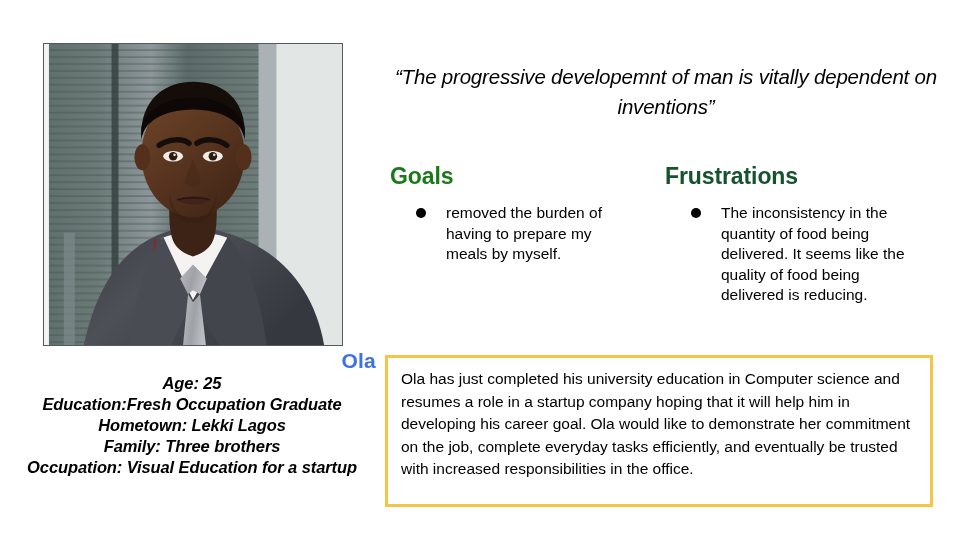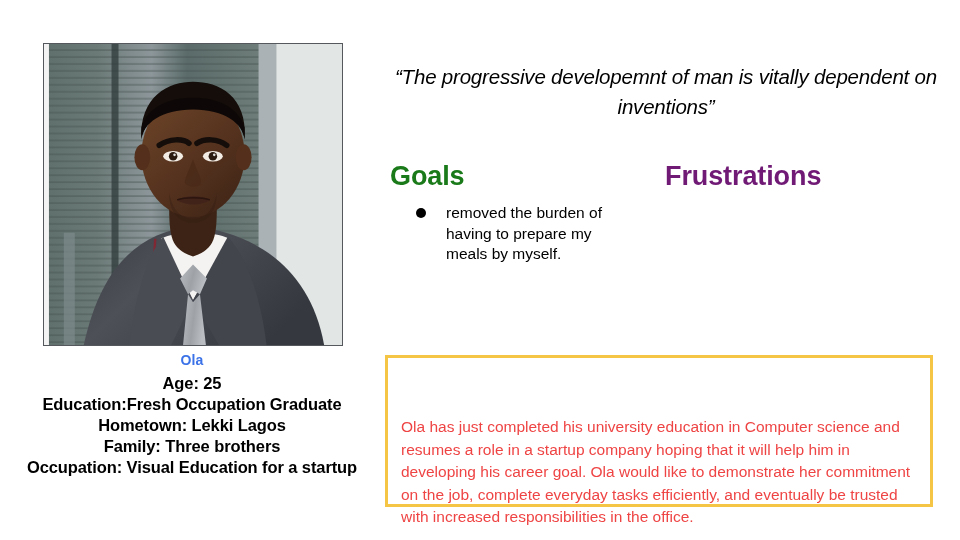--- a/index.html
+++ b/index.html
@@ -40,30 +40,32 @@
   .photo-svg { display: block; width: 100%; height: 100%; }
 
   .profile-info {
     position: absolute;
     left: 8px;
     top: 348px;
     width: 368px;
     text-align: center;
   }
   .profile-name {
-    font-size: 14px;
+    font-size: 21px;
     font-weight: bold;
     line-height: 25px;
     letter-spacing: 0.2px;
+    text-align: right;
   }
   .profile-line {
     font-size: 16.5px;
     font-weight: bold;
     line-height: 21px;
     letter-spacing: -0.1px;
+    font-style: italic;
   }
 
   
   .right-col {
     position: absolute;
     left: 380px;
     top: 0;
     width: 580px;
     height: 392px;
   }
@@ -95,28 +97,28 @@
     width: 260px;
   }
   .col-frustrations {
     position: absolute;
     left: 285px;
     top: 0;
     width: 275px;
   }
 
   .section-head {
-    font-size: 27px;
+    font-size: 23px;
     font-weight: bold;
     line-height: 26px;
     margin: 0 0 7px 0;
     letter-spacing: -0.1px;
   }
   .head-goals { color: #1a7a1a; }
-  .head-frustrations { color: #701a75; }
+  .head-frustrations { color: #14532d; }
 
   .bullet-list {
     list-style: none;
     margin: 14px;
     padding: 0;
   }
   .bullet-item {
     position: relative;
     padding-left: 42px;
     font-size: 15.5px;
@@ -142,22 +144,21 @@
     box-sizing: border-box;
     background: #ffffff;
   }
   .bio-text {
     position: absolute;
     left: 13px;
     top: 10px;
     width: 520px;
     font-size: 15.5px;
     line-height: 22.5px;
-    color: #ef4444;
-    margin-top: 48px;
+    color: #000000;
   }
 </style>
 </head>
 <body>
 
 <div class="left-col">
 
   <div class="photo-frame">
     <svg class="photo-svg" viewBox="0 0 300 303" preserveAspectRatio="xMidYMid slice">
       <defs>
@@ -264,20 +265,26 @@
       <ul class="bullet-list">
         <li class="bullet-item">
           <span class="bullet-dot"></span>
           <span>removed the burden of having to prepare my meals by myself.</span>
         </li>
       </ul>
     </div>
 
     <div class="col-frustrations">
       <div class="section-head head-frustrations">Frustrations</div>
+      <ul class="bullet-list">
+        <li class="bullet-item">
+          <span class="bullet-dot"></span>
+          <span>The inconsistency in the quantity of food being delivered. It seems like the quality of food being delivered is reducing.</span>
+        </li>
+      </ul>
     </div>
 
   </div>
 
   <div class="bio-box">
     <div class="bio-text">Ola has just completed his university education in Computer science and resumes a role in a startup company hoping that it will help him in developing his career goal. Ola would like to demonstrate her commitment on the job, complete everyday tasks efficiently, and eventually be trusted with increased responsibilities in the office.</div>
   </div>
 
 </div>
 

